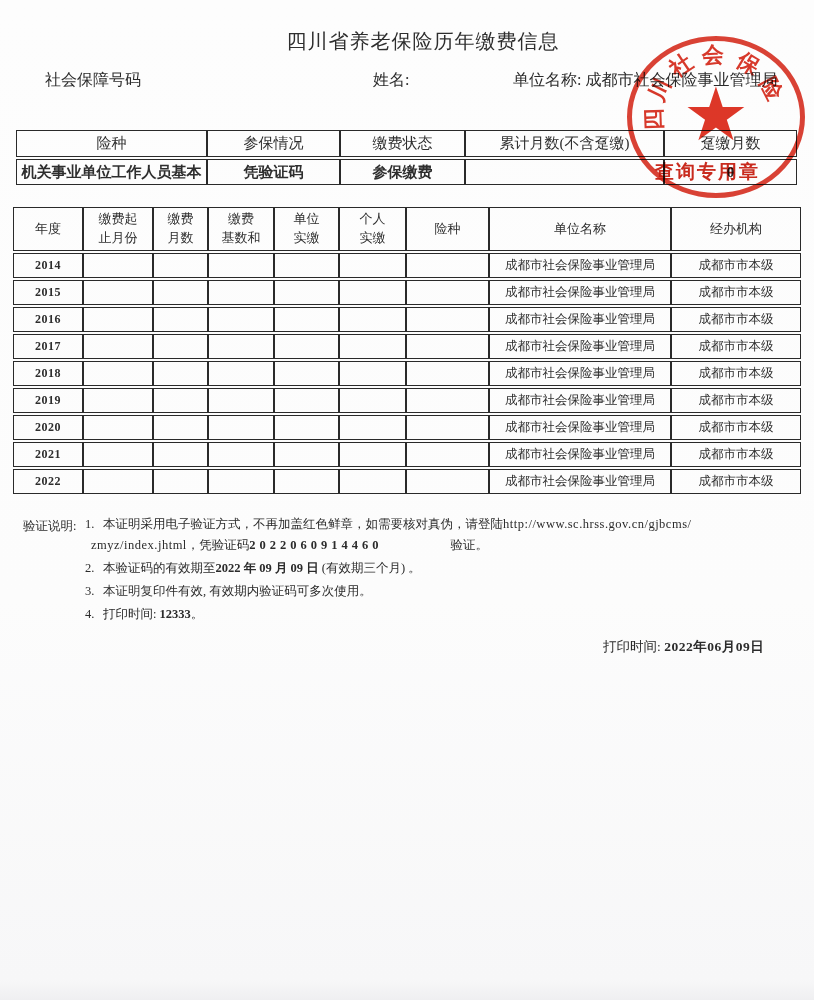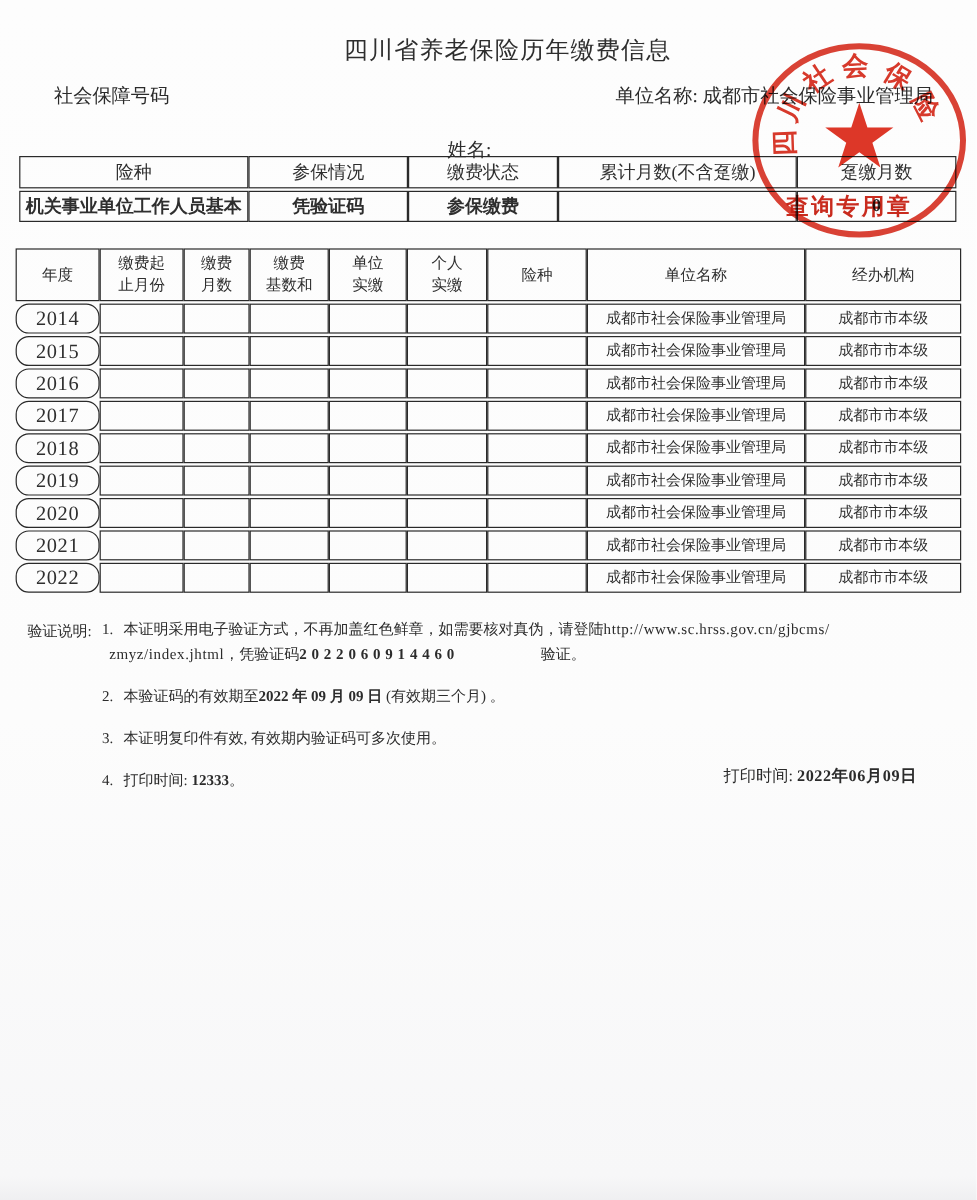--- a/index.html
+++ b/index.html
@@ -22,21 +22,21 @@
     width: 100%;
     text-align: center;
     padding-left: 32px;
     font-size: 20px;
     font-weight: 400;
     letter-spacing: 1px;
     color: #2e2e2e;
   }
   .header-fields { position: absolute; top: 70px; left: 0; width: 100%; height: 22px; font-size: 16px; color: #2b2b2b; }
   .hf-ssn   { position: absolute; left: 45px;  top: 0; }
-  .hf-name  { position: absolute; left: 373px; top: 0; margin-top: 45px; }
+  .hf-name  { position: absolute; left: 373px; top: 0; }
   .hf-unit  { position: absolute; left: 513px; top: 0; white-space: nowrap; }
 
   
   table { border-collapse: separate; border-spacing: 0 2px; table-layout: fixed; }
   th, td {
     border: 1px solid #2a2a2a;
     text-align: center;
     vertical-align: middle;
     overflow: hidden;
     white-space: pre-line;
@@ -44,36 +44,36 @@
   }
   th { font-weight: normal; }
 
   .summary-table { position: absolute; left: 16px; top: 128px; width: 781px; font-size: 15px; }
   .summary-table th { height: 27px; }
   .summary-table td { height: 26px; font-weight: bold; }
 
   .detail-table { position: absolute; left: 13px; top: 205px; width: 788px; font-size: 13px; }
   .detail-table th { height: 44px; line-height: 1.45; }
   .detail-table td { height: 25px; }
-  .detail-table td.year-cell { font-weight: normal; font-size: 17px; letter-spacing: .5px; border-radius: 11px; }
+  .detail-table td.year-cell { font-weight: bold; font-size: 12px; letter-spacing: .5px; }
   .detail-table td.unit-cell, .detail-table td.agency-cell { font-size: 12.5px; }
 
   
   .notes { position: absolute; left: 23px; top: 514px; width: 775px; font-size: 12.5px; line-height: 21px; color: #2b2b2b; }
   .notes-label { position: absolute; left: 0; top: 2px; }
   .note-items { margin-left: 62px; }
   .note-item { margin-bottom: 2px; }
   .note-num { display: inline-block; width: 18px; }
   .note-cont { padding-left: 6px; }
   .b { font-weight: bold; }
   .url { font-weight: normal; letter-spacing: .5px; }
   .vcode { font-weight: bold; letter-spacing: 4px; }
   .vcode-gap { display: inline-block; width: 68px; }
   .note2 { margin-top: 4px; }
-  .note-item + .note-item { margin-top: 14px; }
+  .note-item + .note-item { margin-top: 2px; }
 
   .print-time { position: absolute; left: 603px; top: 638px; font-size: 13.5px; color: #2b2b2b; white-space: nowrap; }
   .print-time .b { letter-spacing: .5px; }
 
   
   .seal {
     position: absolute;
     left: 627px; top: 36px;
     width: 178px; height: 162px;
     border: 5px solid rgba(214, 40, 25, 0.88);

